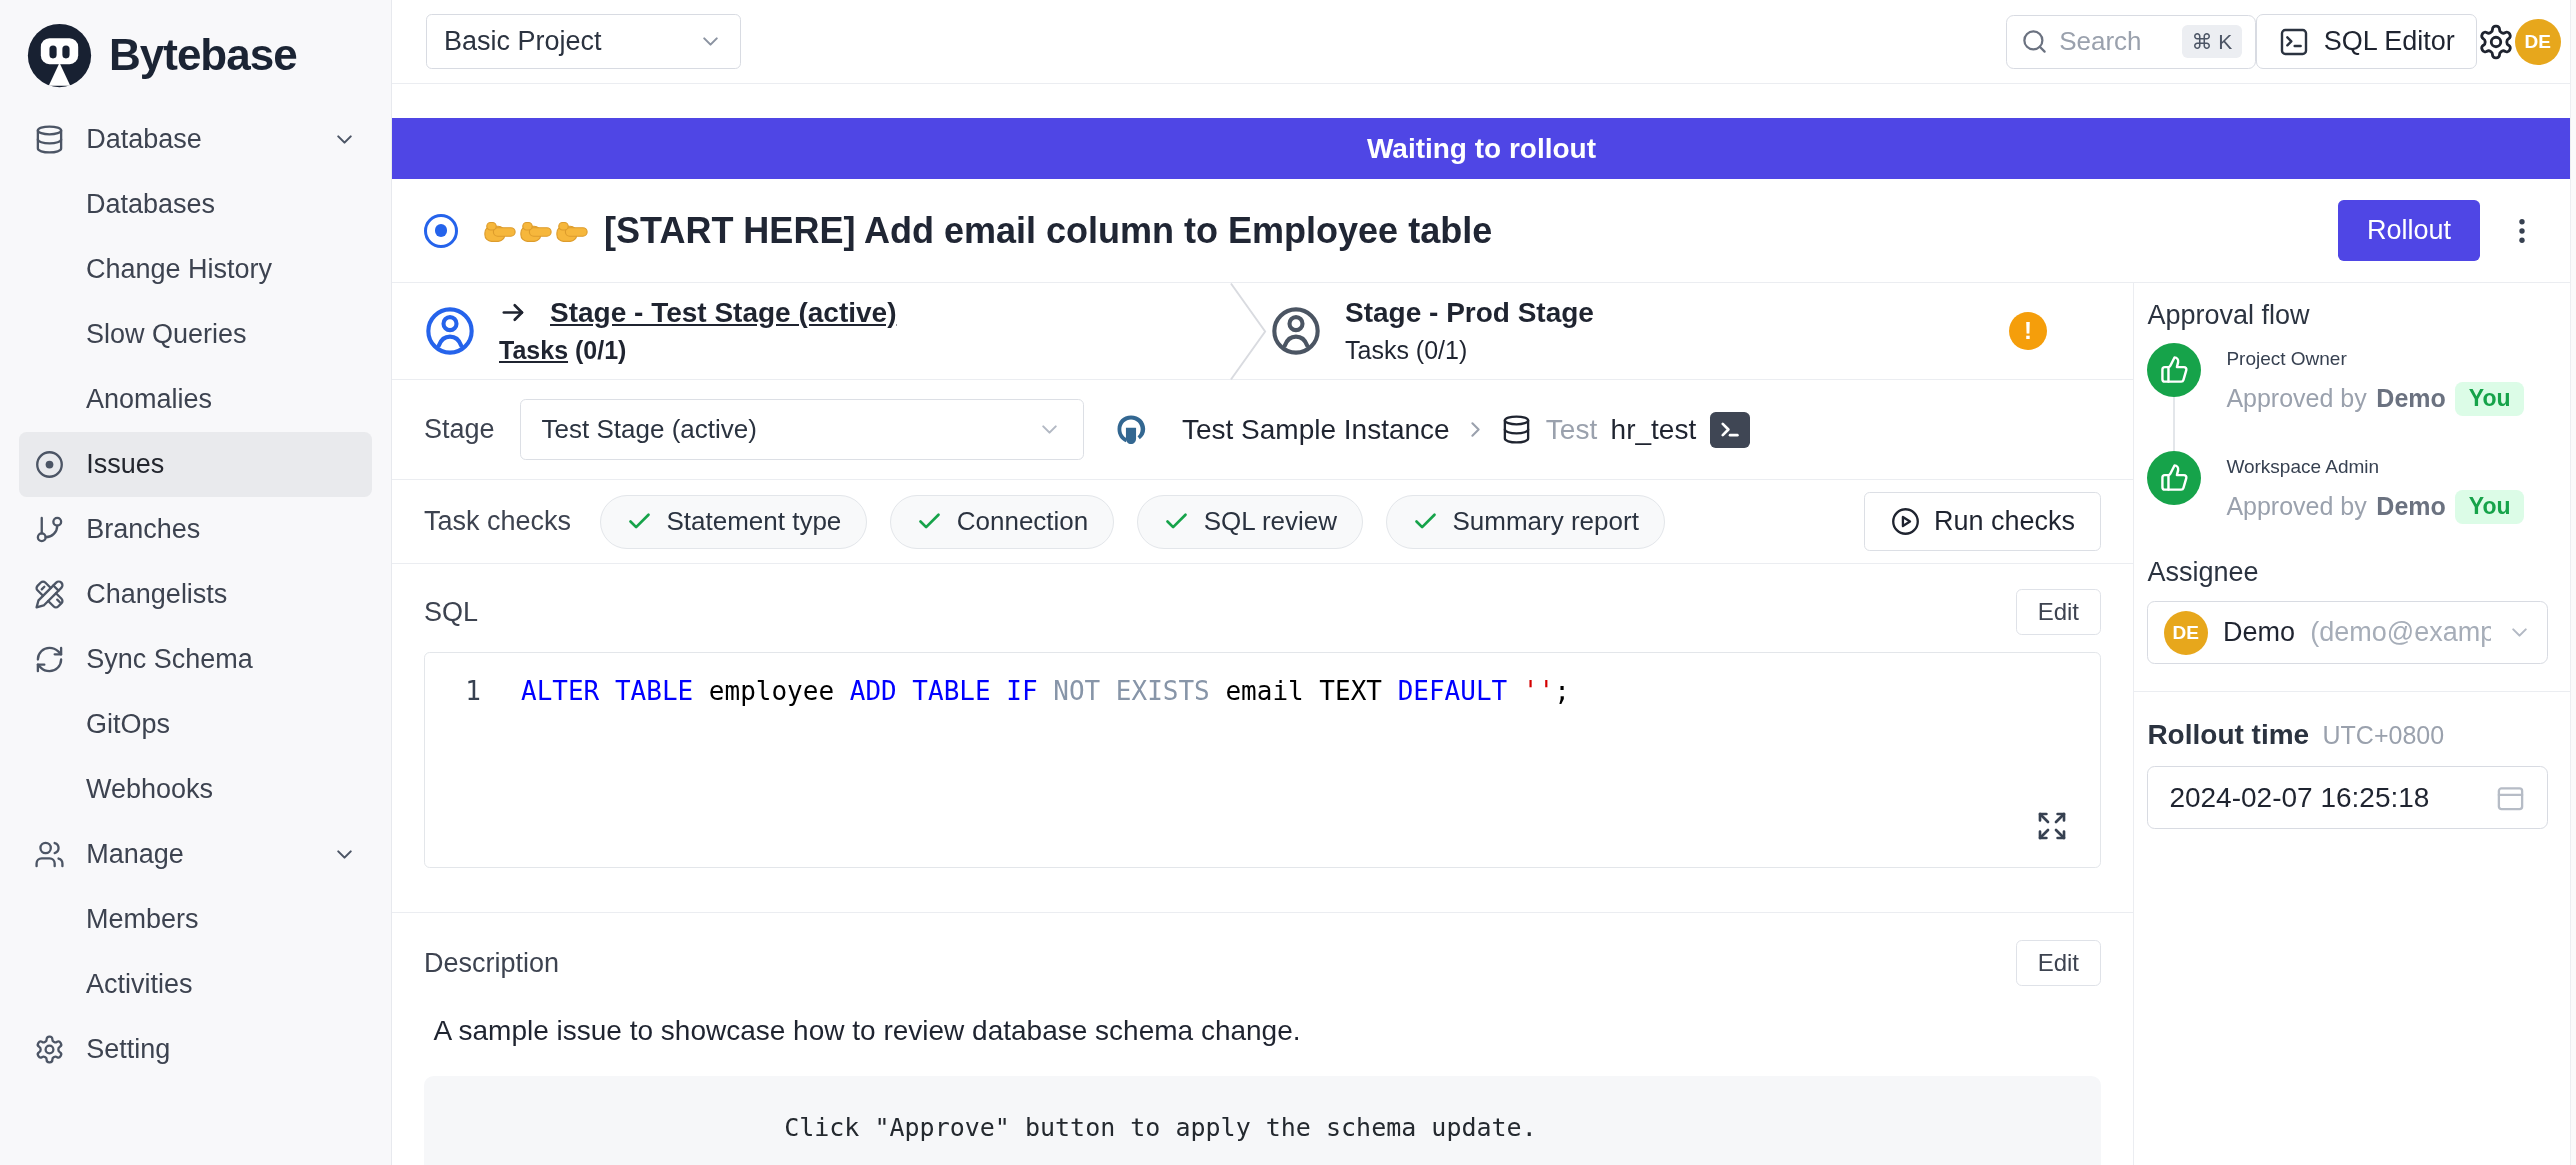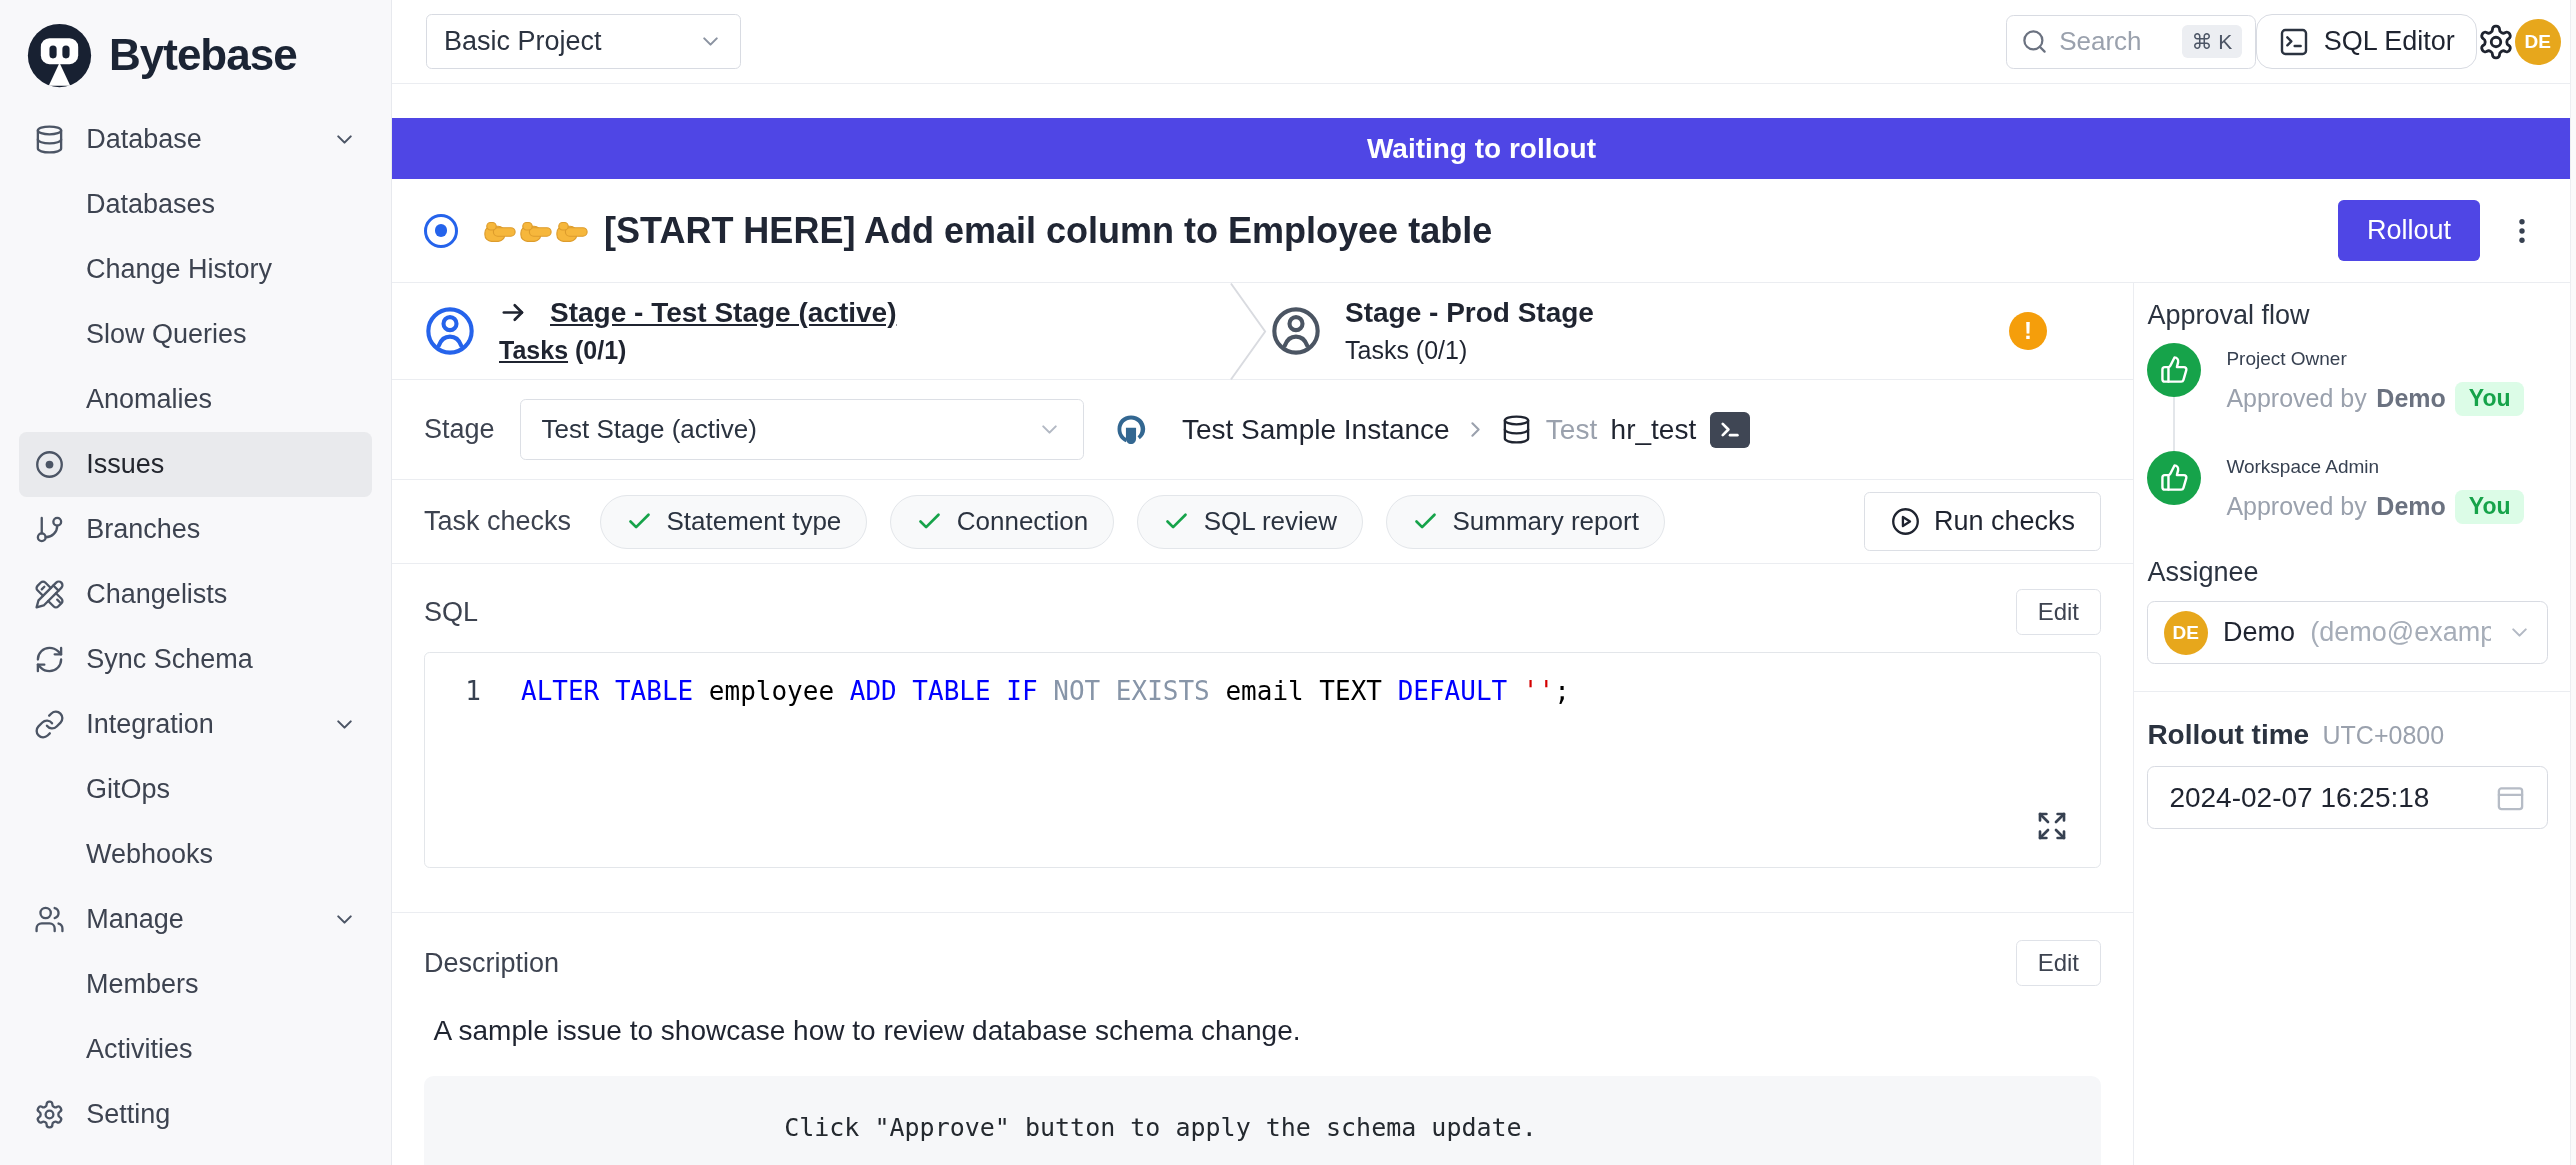--- a/index.html
+++ b/index.html
@@ -31,21 +31,21 @@
   .project-select { width:315px; height:55px; border:1px solid #d8dbe2; border-radius:5.7px;
     display:flex; align-items:center; padding:0 17px; font-size:27px; color:#2b3340; background:#fff; cursor:pointer; }
   .project-select .ic { margin-left:auto; color:#8b93a1; width:25px; height:25px; }
   .topbar-right { margin-left:auto; display:flex; align-items:center; }
   .search-box { width:250px; height:54px; border:1px solid #d8dbe2; border-radius:7.6px;
     display:flex; align-items:center; padding:0 13.4px; gap:11.5px; background:#fff; cursor:text; }
   .search-box .ic { color:#6b7280; width:27px; height:27px; }
   .search-ph { font-size:26px; color:#9aa1ad; }
   .kbd { margin-left:auto; background:#eceef2; border-radius:5.7px; padding:4.8px 9.6px;
     font-size:21px; color:#4c5565; }
-  .sql-editor-btn { height:55px; border:1px solid #d8dbe2; border-radius:16px; background:#fff;
+  .sql-editor-btn { height:55px; border:1px solid #d8dbe2; border-radius:7px; background:#fff;
     display:flex; align-items:center; gap:13.4px; padding:0 21px; font-size:27px; color:#1f2430; cursor:pointer; }
   .sql-editor-btn .ic { width:32px; height:32px; color:#2b3340; }
   .gear-btn { width:38px; height:38px; color:#1f2430; cursor:pointer; }
   .avatar { width:46px; height:46px; border-radius:50%; background:#e7a71c; color:#fff;
     font-size:19px; font-weight:700; display:flex; align-items:center; justify-content:center; cursor:pointer; }
 
   
   .banner { position:absolute; left:392px; top:118px; width:2179px; height:61px;
     background:#4f46e5; color:#fff; display:flex; align-items:center; justify-content:center;
     font-size:28px; font-weight:600; }
@@ -252,34 +252,20 @@
           <span class="ic ">
             <svg viewBox="0 0 24 24" fill="none" stroke="currentColor" stroke-width="1.8" stroke-linecap="round" stroke-linejoin="round">
               <path d="M3 12a9 9 0 0 1 9-9 9.75 9.75 0 0 1 6.74 2.74L21 8"></path>
               <path d="M21 3v5h-5"></path>
               <path d="M21 12a9 9 0 0 1-9 9 9.75 9.75 0 0 1-6.74-2.74L3 16"></path>
               <path d="M8 16H3v5"></path>
             </svg>
           </span>
           <span class="nav-label">Sync Schema</span>
         </div>
-        <div class="nav-row">
-          <span class="ic ">
-            <svg viewBox="0 0 24 24" fill="none" stroke="currentColor" stroke-width="1.8" stroke-linecap="round" stroke-linejoin="round">
-              <path d="M10 13a5 5 0 0 0 7.54.54l3-3a5 5 0 0 0-7.07-7.07l-1.72 1.71"></path>
-              <path d="M14 11a5 5 0 0 0-7.54-.54l-3 3a5 5 0 0 0 7.07 7.07l1.71-1.71"></path>
-            </svg>
-          </span>
-          <span class="nav-label">Integration</span>
-          <span class="ic nav-chev">
-            <svg viewBox="0 0 24 24" fill="none" stroke="currentColor" stroke-width="2" stroke-linecap="round" stroke-linejoin="round">
-              <path d="m6 9 6 6 6-6"></path>
-            </svg>
-          </span>
-        </div>
         <div class="nav-row nav-sub">
           <span class="nav-label">GitOps</span>
         </div>
         <div class="nav-row nav-sub">
           <span class="nav-label">Webhooks</span>
         </div>
         <div class="nav-row">
           <span class="ic ">
             <svg viewBox="0 0 24 24" fill="none" stroke="currentColor" stroke-width="1.8" stroke-linecap="round" stroke-linejoin="round">
               <path d="M16 21v-2a4 4 0 0 0-4-4H6a4 4 0 0 0-4 4v2"></path>

